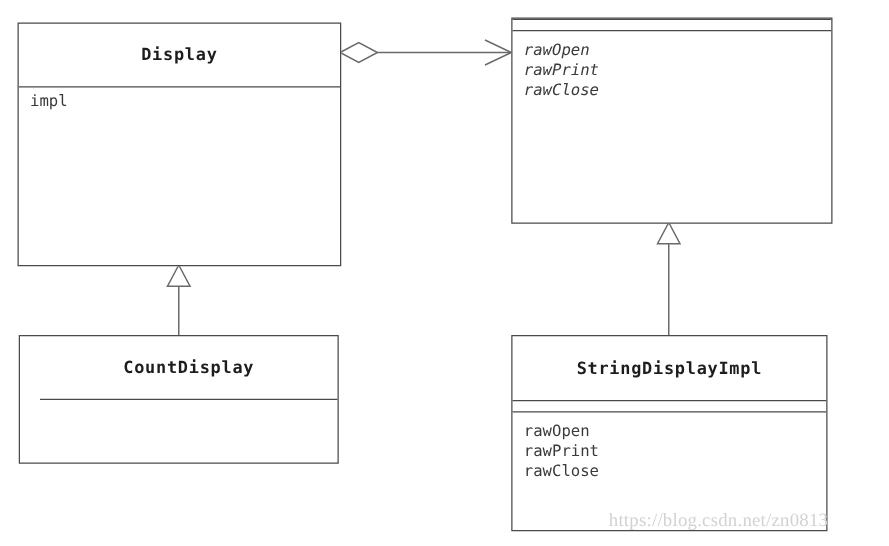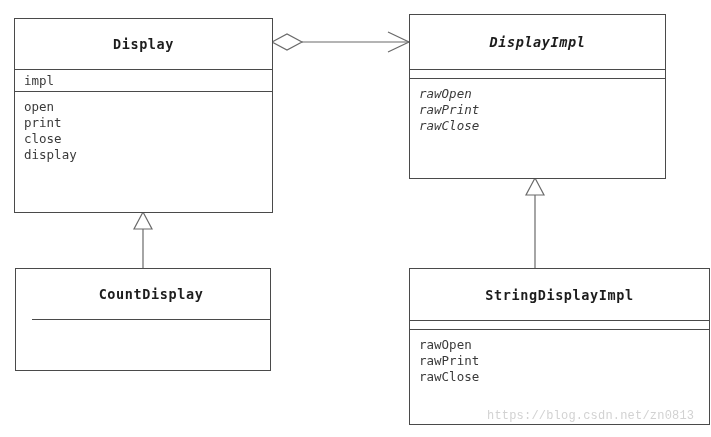--- a/index.html
+++ b/index.html
@@ -71,22 +71,22 @@
     padding: 3px 0 3px 9px;
   }
   .attr-row .member {
     line-height: 15px;
   }
   .empty-compartment {
     height: 9px;
   }
   .watermark {
     position: absolute;
-    font-family: Liberation Mono, monospace;
-    font-size: 12px;
+    font-family: Liberation Serif, serif;
+    font-size: 15px;
     color: #d2d2d2;
     white-space: nowrap;
     letter-spacing: 0.2px;
     user-select: none;
   }
 </style>
 </head>
 <body>
 
 <div id="canvas">
@@ -110,48 +110,39 @@
     </g>
   </svg>
 
   <div class="uml-class" style="left:14px; top:18px; width:259px; height:195px;">
     <div class="compartment comp-title" style="height:50px;">
       <span class="class-name">Display</span>
     </div>
     <div class="compartment comp-divider attr-row" style="height:22px;">
       <div class="member">impl</div>
     </div>
-    <div class="compartment comp-divider member-list" style="flex:1;">
-      <div class="member">open</div>
-      <div class="member">print</div>
-      <div class="member">close</div>
-      <div class="member">display</div>
-    </div>
   </div>
 
   <div class="uml-class" style="left:409px; top:14px; width:257px; height:165px;">
-    <div class="compartment comp-title" style="height:54px;">
-      <span class="class-name abstract">DisplayImpl</span>
-    </div>
     <div class="compartment comp-divider empty-compartment"></div>
     <div class="compartment comp-divider member-list" style="flex:1;">
       <div class="member italic">rawOpen</div>
       <div class="member italic">rawPrint</div>
       <div class="member italic">rawClose</div>
     </div>
   </div>
 
   <div class="uml-class" style="left:15px; top:268px; width:256px; height:103px;padding-left:16px;">
     <div class="compartment comp-title" style="height:50px;">
       <span class="class-name">CountDisplay</span>
     </div>
     <div class="compartment comp-divider empty-compartment"></div>
   </div>
 
-  <div class="uml-class" style="left:409px; top:268px; width:301px; height:157px;">
+  <div class="uml-class" style="left:409px; top:268px; width:253px; height:157px;">
     <div class="compartment comp-title" style="height:51px;">
       <span class="class-name">StringDisplayImpl</span>
     </div>
     <div class="compartment comp-divider empty-compartment"></div>
     <div class="compartment comp-divider member-list" style="flex:1;">
       <div class="member">rawOpen</div>
       <div class="member">rawPrint</div>
       <div class="member">rawClose</div>
     </div>
   </div>

